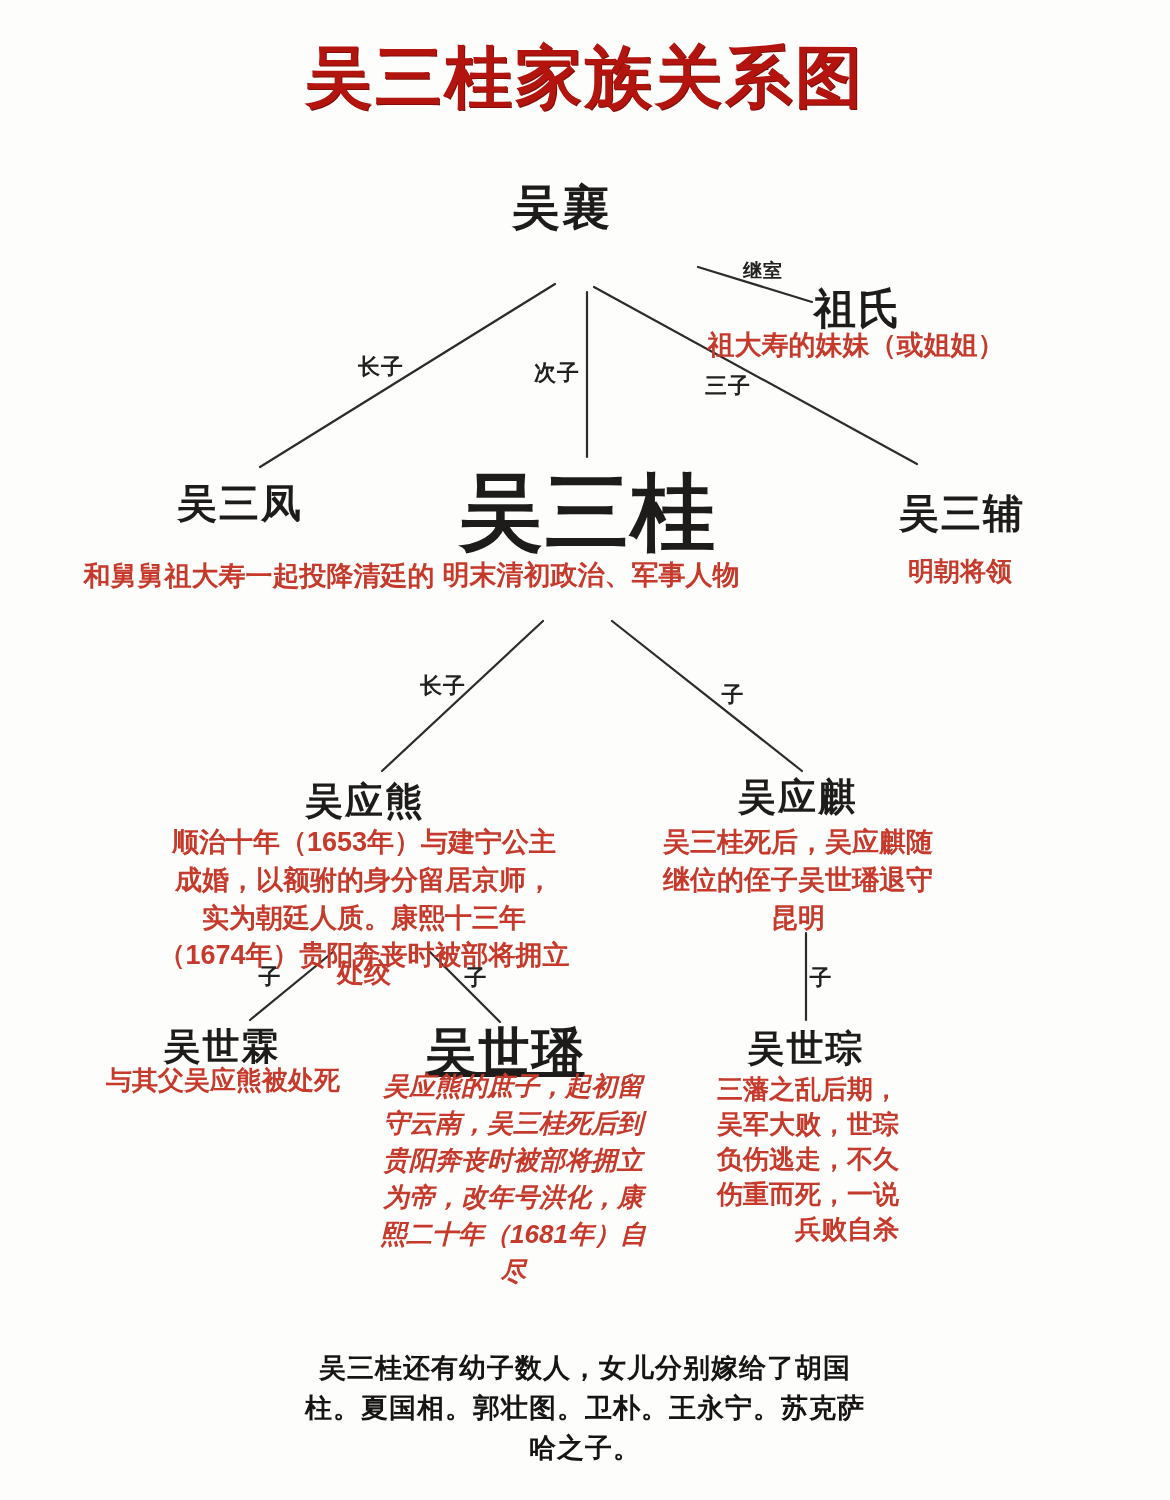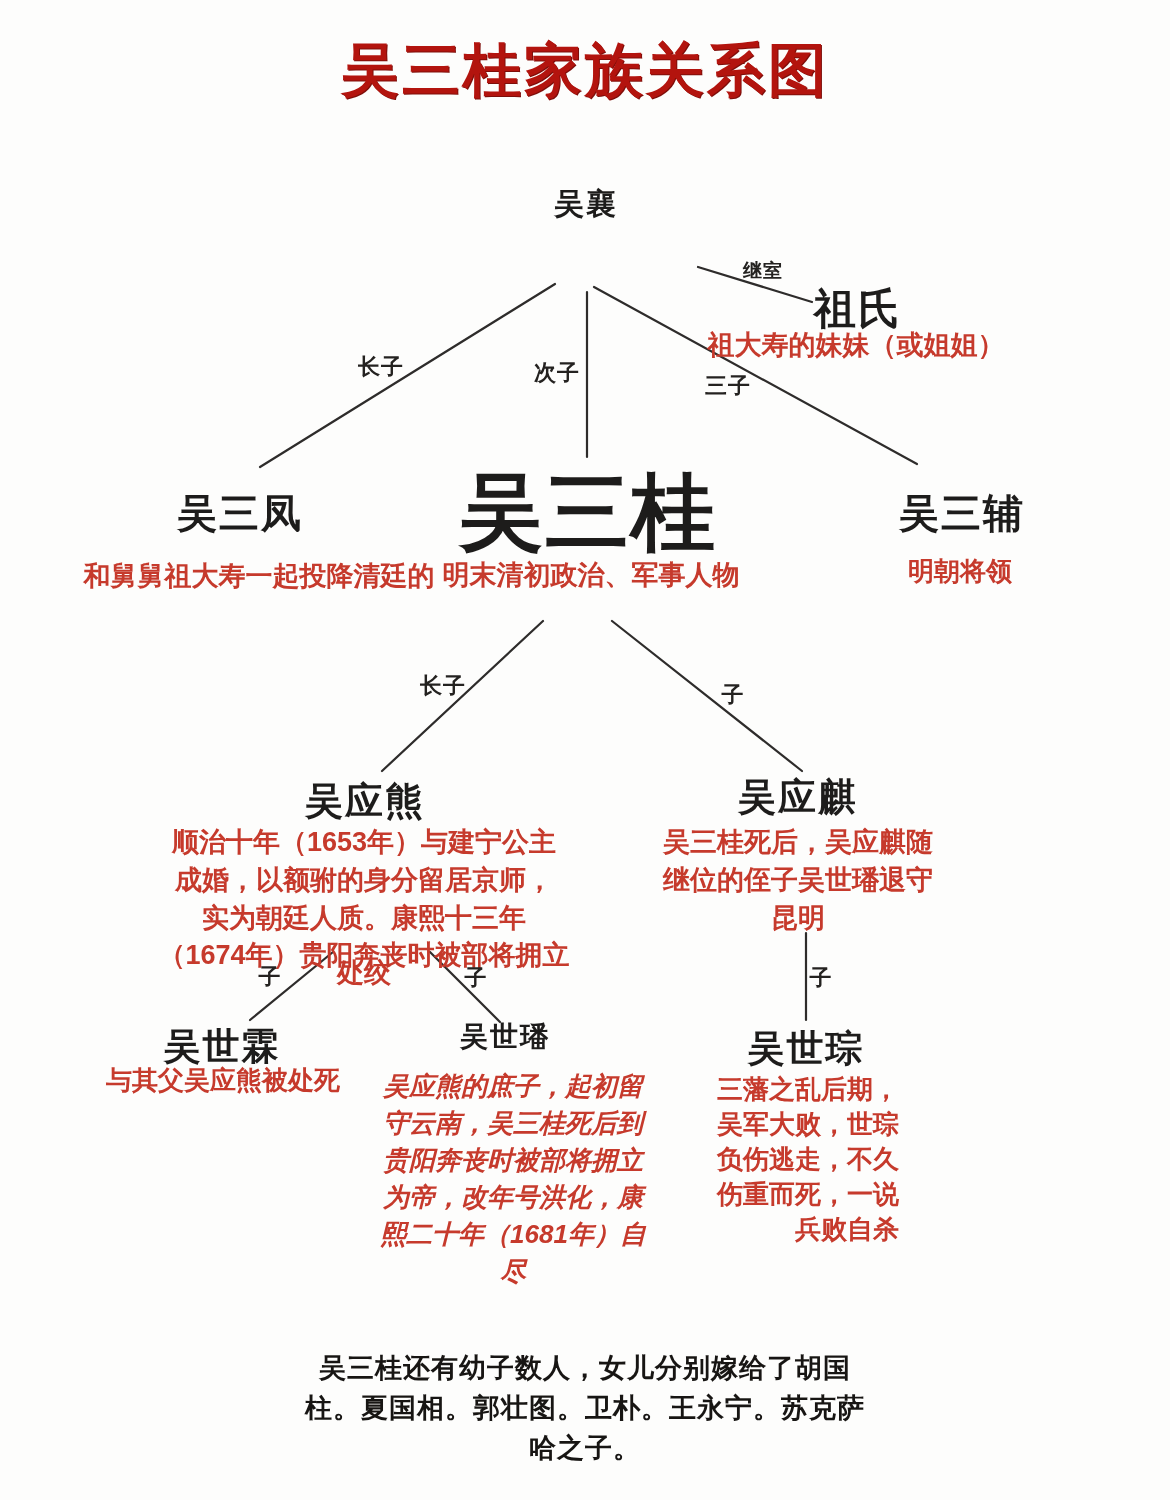--- a/index.html
+++ b/index.html
@@ -12,21 +12,21 @@
     width:1170px;height:1500px;
     margin:0 auto;
     background:#fdfdfc;
     overflow:hidden;
   }
   #edges{position:absolute;left:0;top:0;width:1170px;height:1500px;}
   #edges line{stroke:#2e2c2b;stroke-width:2.2;stroke-linecap:round;}
   .abs{position:absolute;transform:translateX(-50%);white-space:nowrap;}
   .ctr{position:absolute;transform:translate(-50%,-50%);white-space:nowrap;}
   .title{
-    font-size:58px;font-weight:800;letter-spacing:3px;
+    font-size:67px;font-weight:800;letter-spacing:3px;
     color:#b3140e;
     text-shadow:1px 1px 0 #7e0e0a;
   }
   .node-name{color:#1d1c1b;font-weight:600;letter-spacing:2px;}
   .node-desc{
     color:#c63a2c;font-weight:600;
     white-space:pre-line;text-align:center;line-height:1.4;
   }
   .edge-label{
     color:#242220;font-weight:600;font-size:22px;letter-spacing:1px;
@@ -48,31 +48,31 @@
     <line x1="698" y1="267" x2="812" y2="302"></line>
     <line x1="543" y1="621" x2="382" y2="771"></line>
     <line x1="612" y1="621" x2="802" y2="771"></line>
     <line x1="333" y1="952" x2="250" y2="1020"></line>
     <line x1="430" y1="952" x2="500" y2="1022"></line>
     <line x1="806" y1="933" x2="806" y2="1020"></line>
   </svg>
 
   <div class="abs title" style="left:585px;top:32px;">吴三桂家族关系图</div>
 
-  <div class="abs node-name" style="left:586px;top:176px;font-size:30px;margin-top:8px;">吴襄</div>
+  <div class="abs node-name" style="left:562px;top:176px;font-size:48px;">吴襄</div>
 
   <div class="abs node-name" style="left:858px;top:281px;font-size:42px;">祖氏</div>
   <div class="abs node-desc" style="left:856px;top:327px;font-size:27px;">祖大寿的妹妹（或姐姐）</div>
 
   <div class="ctr edge-label" style="left:763px;top:271px;font-size:19px;">继室</div>
   <div class="ctr edge-label" style="left:381px;top:367px;">长子</div>
   <div class="ctr edge-label" style="left:557px;top:373px;">次子</div>
   <div class="ctr edge-label" style="left:728px;top:386px;">三子</div>
 
-  <div class="abs node-name" style="left:240px;top:486px;font-size:40px;">吴三凤</div>
+  <div class="abs node-name" style="left:240px;top:476px;font-size:40px;">吴三凤</div>
   <div class="abs node-name" style="left:588px;top:456px;font-size:84px;font-weight:700;">吴三桂</div>
 
   <div class="abs node-desc" style="left:259px;top:558px;font-size:27px;">和舅舅祖大寿一起投降清廷的</div>
   <div class="abs node-desc" style="left:591px;top:557px;font-size:27px;">明末清初政治、军事人物</div>
 
   <div class="abs node-name" style="left:962px;top:486px;font-size:40px;">吴三辅</div>
   <div class="abs node-desc" style="left:960px;top:553px;font-size:26px;">明朝将领</div>
 
   <div class="ctr edge-label" style="left:443px;top:686px;">长子</div>
   <div class="ctr edge-label" style="left:733px;top:695px;">子</div>
@@ -89,21 +89,21 @@
 继位的侄子吴世璠退守
 昆明</div>
 
   <div class="ctr edge-label" style="left:270px;top:977px;">子</div>
   <div class="ctr edge-label" style="left:476px;top:978px;">子</div>
   <div class="ctr edge-label" style="left:821px;top:978px;">子</div>
 
   <div class="abs node-name" style="left:222px;top:1022px;font-size:37px;">吴世霖</div>
   <div class="abs node-desc" style="left:223px;top:1062px;font-size:26px;">与其父吴应熊被处死</div>
 
-  <div class="abs node-name" style="left:505px;top:1018px;font-size:28px;">吴世璠</div>
+  <div class="abs node-name" style="left:505px;top:1018px;font-size:51px;text-decoration:underline;">吴世璠</div>
   <div class="abs node-desc" style="left:513px;top:1068px;font-size:26px;line-height:37px;font-style:italic;">吴应熊的庶子，起初留
 守云南，吴三桂死后到
 贵阳奔丧时被部将拥立
 为帝，改年号洪化，康
 熙二十年（1681年）自
 尽</div>
 
   <div class="abs node-name" style="left:806px;top:1024px;font-size:37px;">吴世琮</div>
   <div class="abs node-desc" style="left:808px;top:1072px;font-size:26px;line-height:35px;text-align:right;">三藩之乱后期，
 吴军大败，世琮

